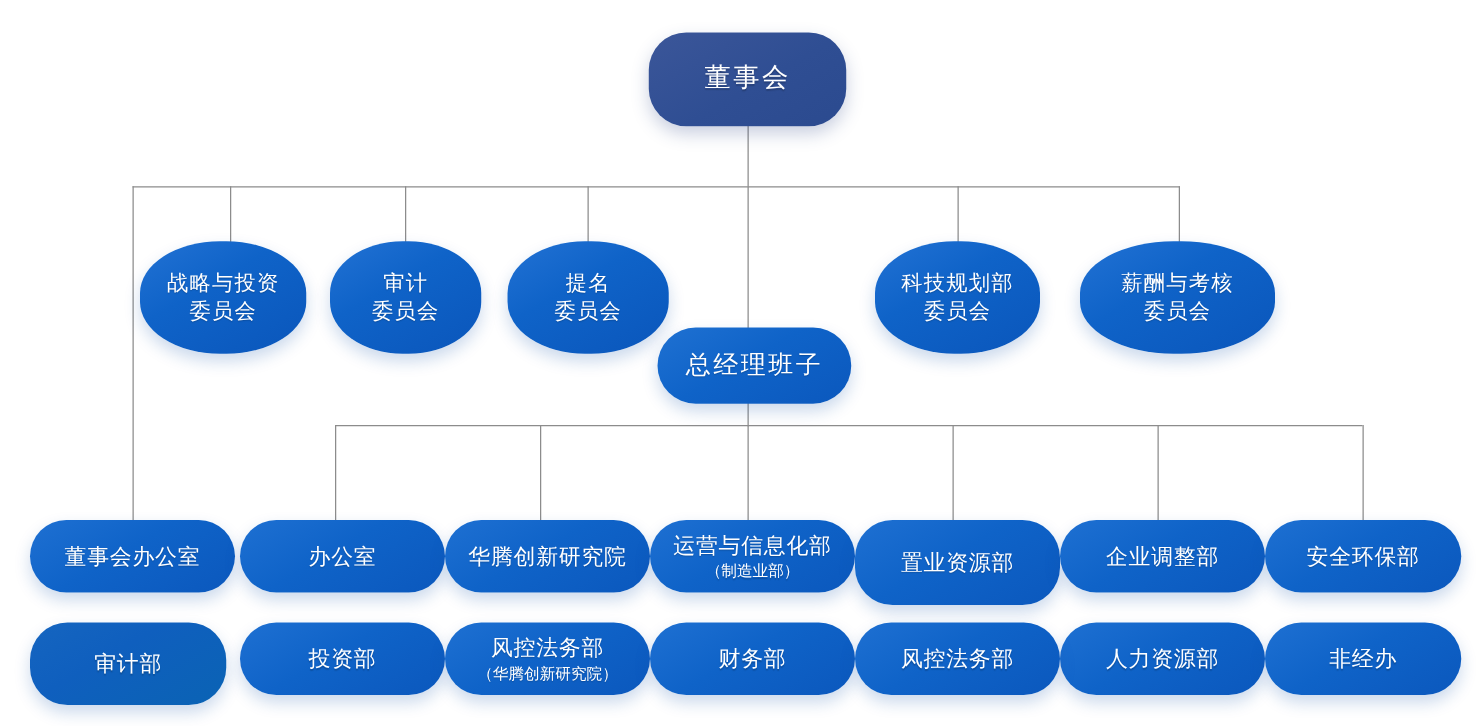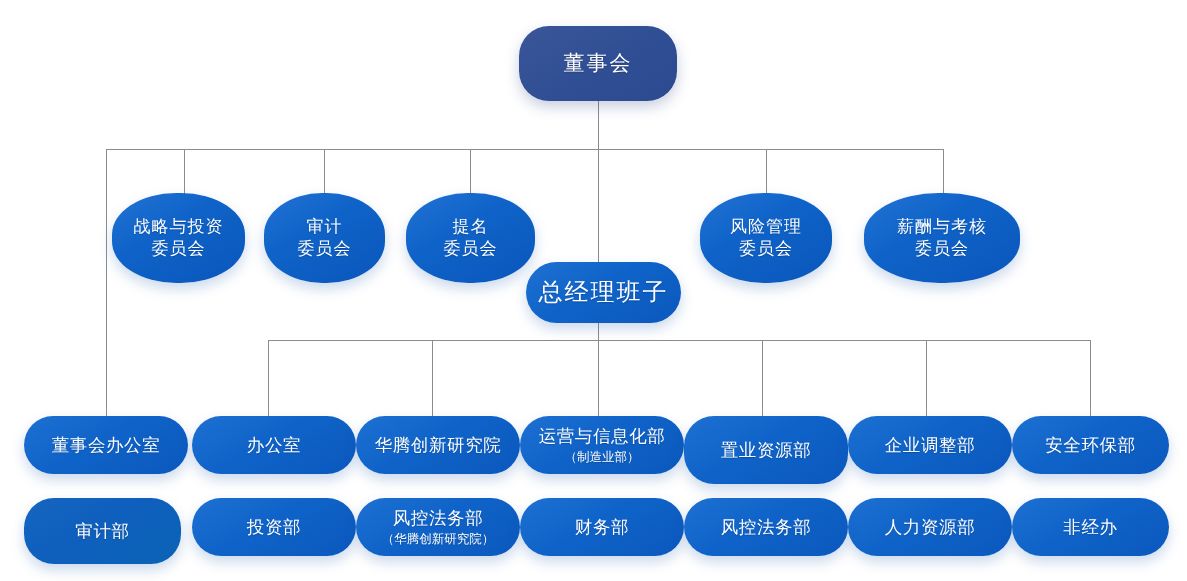--- a/index.html
+++ b/index.html
@@ -58,21 +58,21 @@
   .node.committee {
     border-radius: 48% / 46%;
     font-size: 17px;
     letter-spacing: 1px;
     background: linear-gradient(150deg, #2272d4 0%, #0f63c8 40%, #0a56bb 100%);
   }
 
   
   .node.gm {
     border-radius: 32px;
-    font-size: 24px;
+    font-size: 20px;
     letter-spacing: 2px;
     background: linear-gradient(150deg, #1f71d2 0%, #0f63c8 45%, #0b58bd 100%);
   }
 
   
   .node.dept {
     border-radius: 30px;
     font-size: 17.5px;
     letter-spacing: 0.6px;
     background: linear-gradient(150deg, #1e70d2 0%, #0f63c8 45%, #0b58bd 100%);
@@ -131,21 +131,21 @@
     <span class="ln">审计</span>
     <span class="ln">委员会</span>
   </div>
 
   <div class="node committee" style="left:406px; top:193px; width:129px; height:90px;">
     <span class="ln">提名</span>
     <span class="ln">委员会</span>
   </div>
 
   <div class="node committee" style="left:700px; top:193px; width:132px; height:90px;">
-    <span class="ln">风险管理</span>
+    <span class="ln">科技规划部</span>
     <span class="ln">委员会</span>
   </div>
 
   <div class="node committee" style="left:864px; top:193px; width:156px; height:90px;">
     <span class="ln">薪酬与考核</span>
     <span class="ln">委员会</span>
   </div>
 
   <div class="node gm" style="left:526px; top:262px; width:155px; height:61px;">
     <span class="ln">总经理班子</span>

